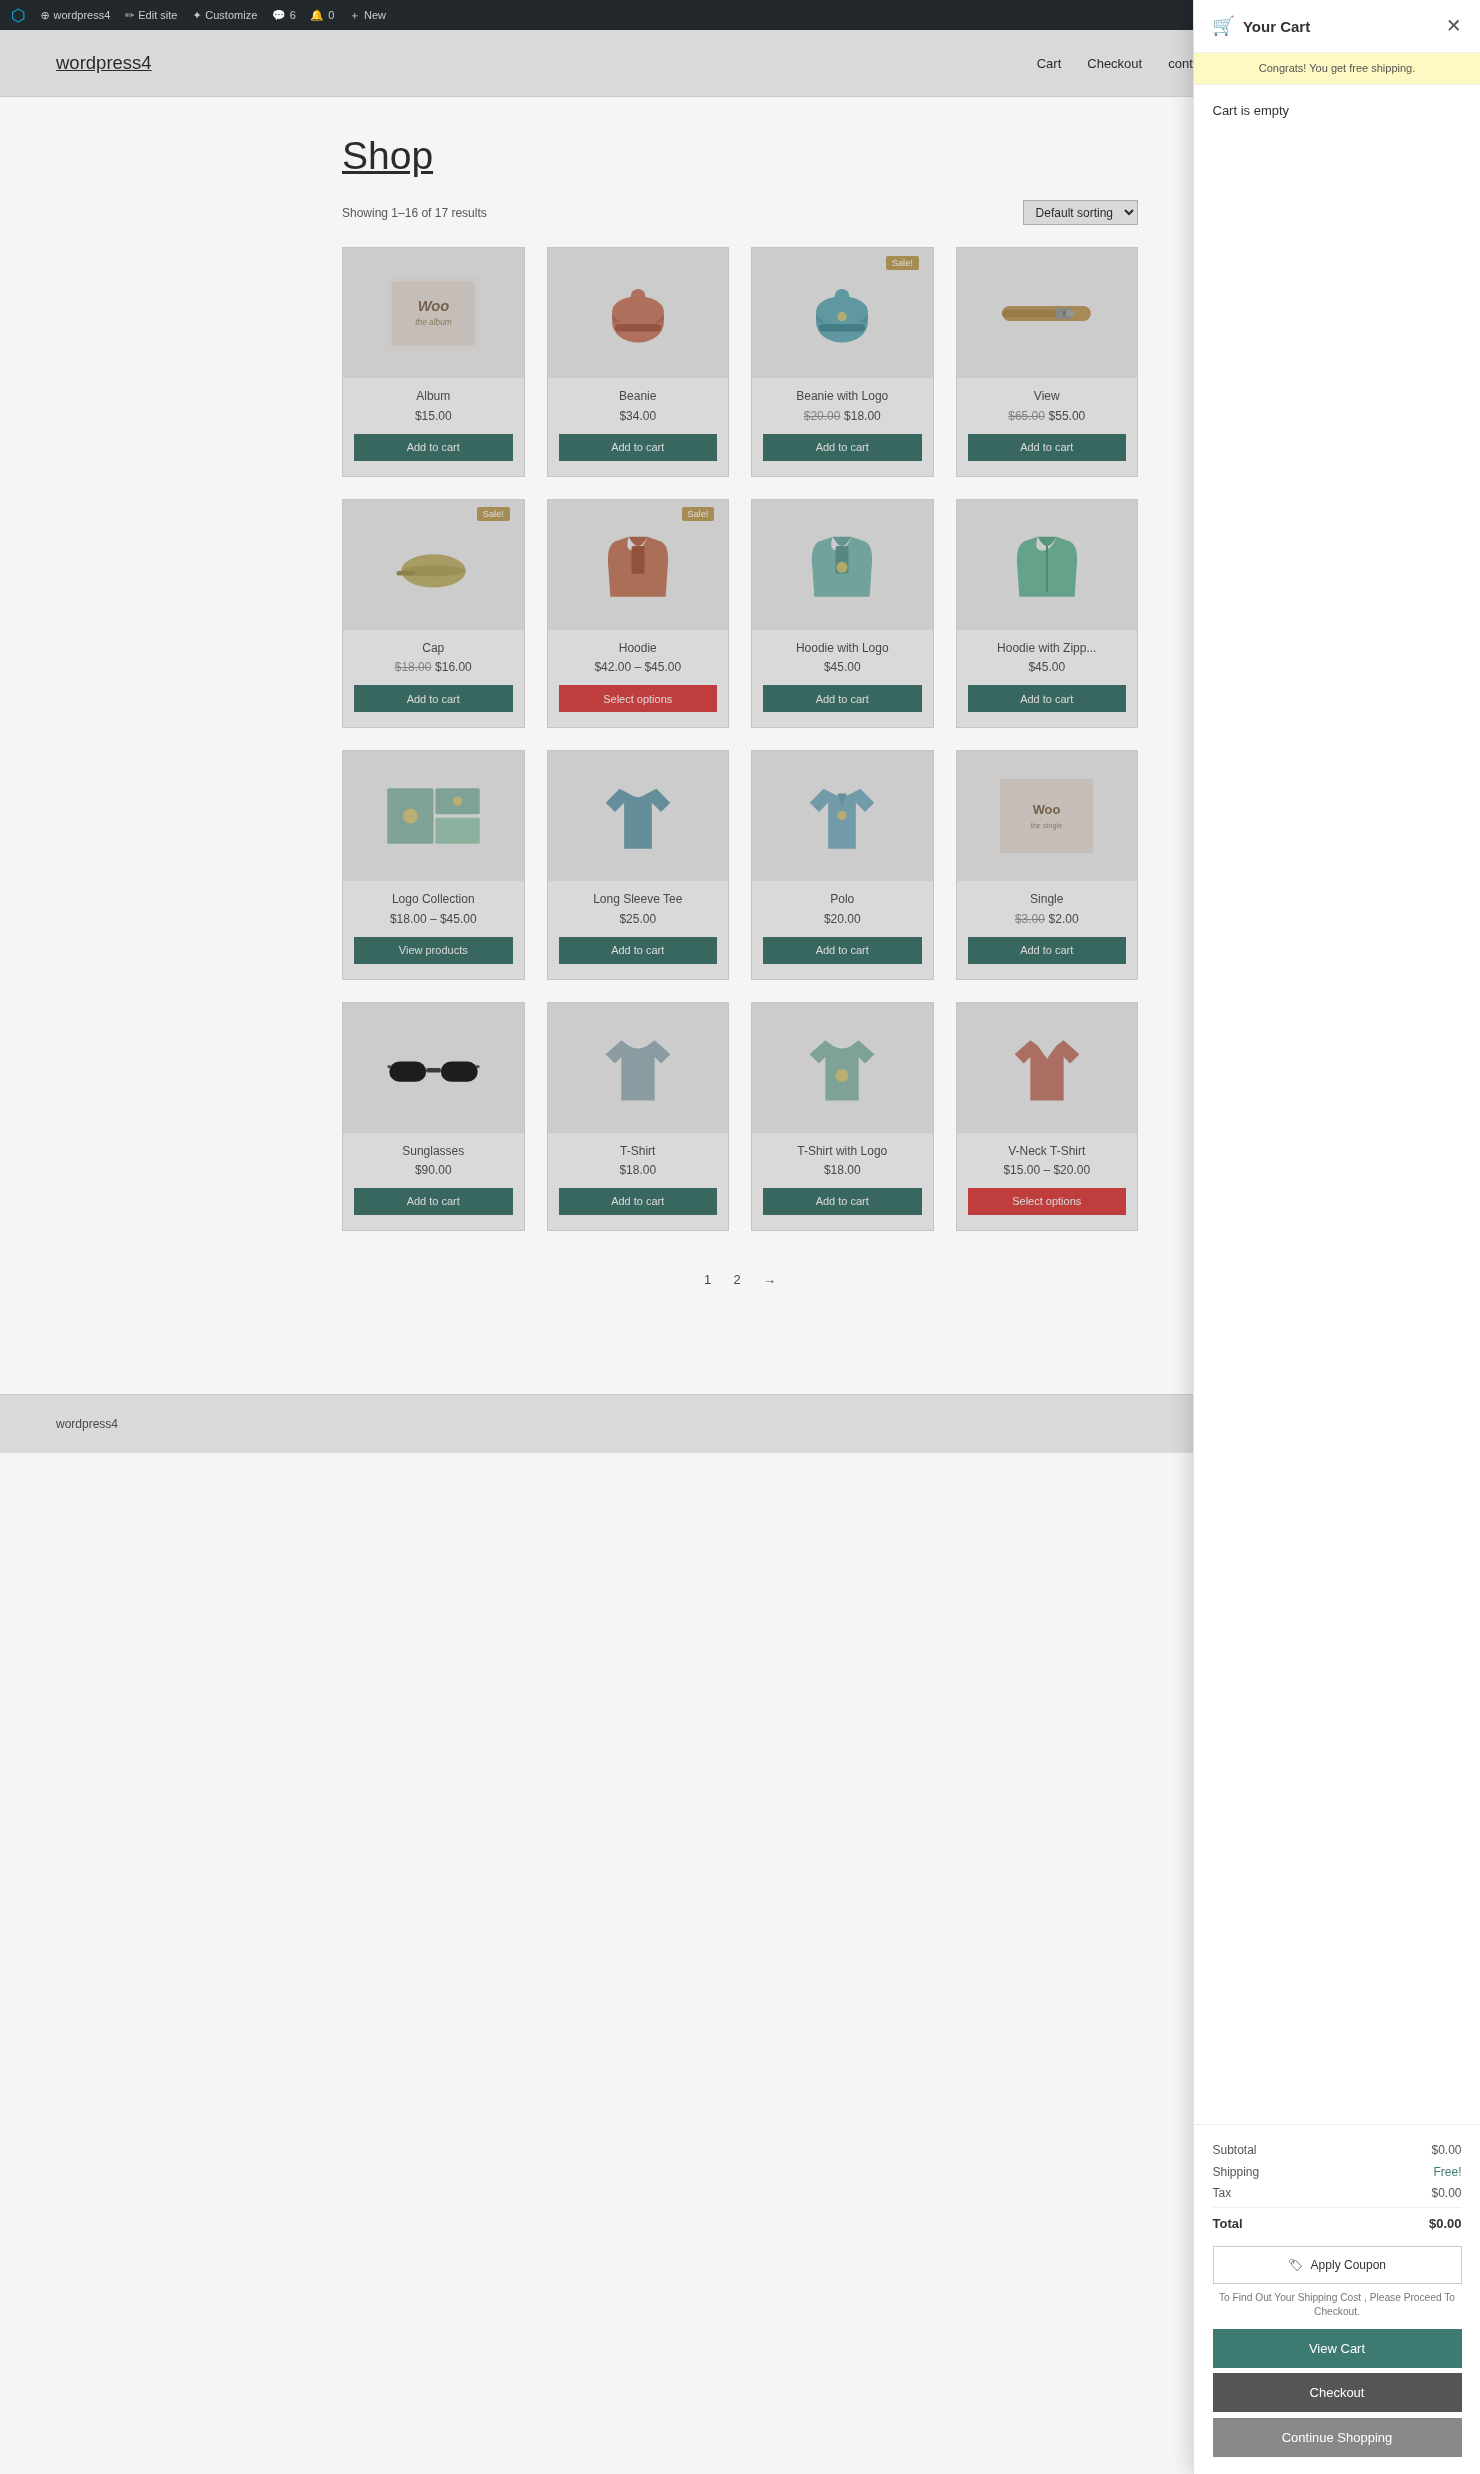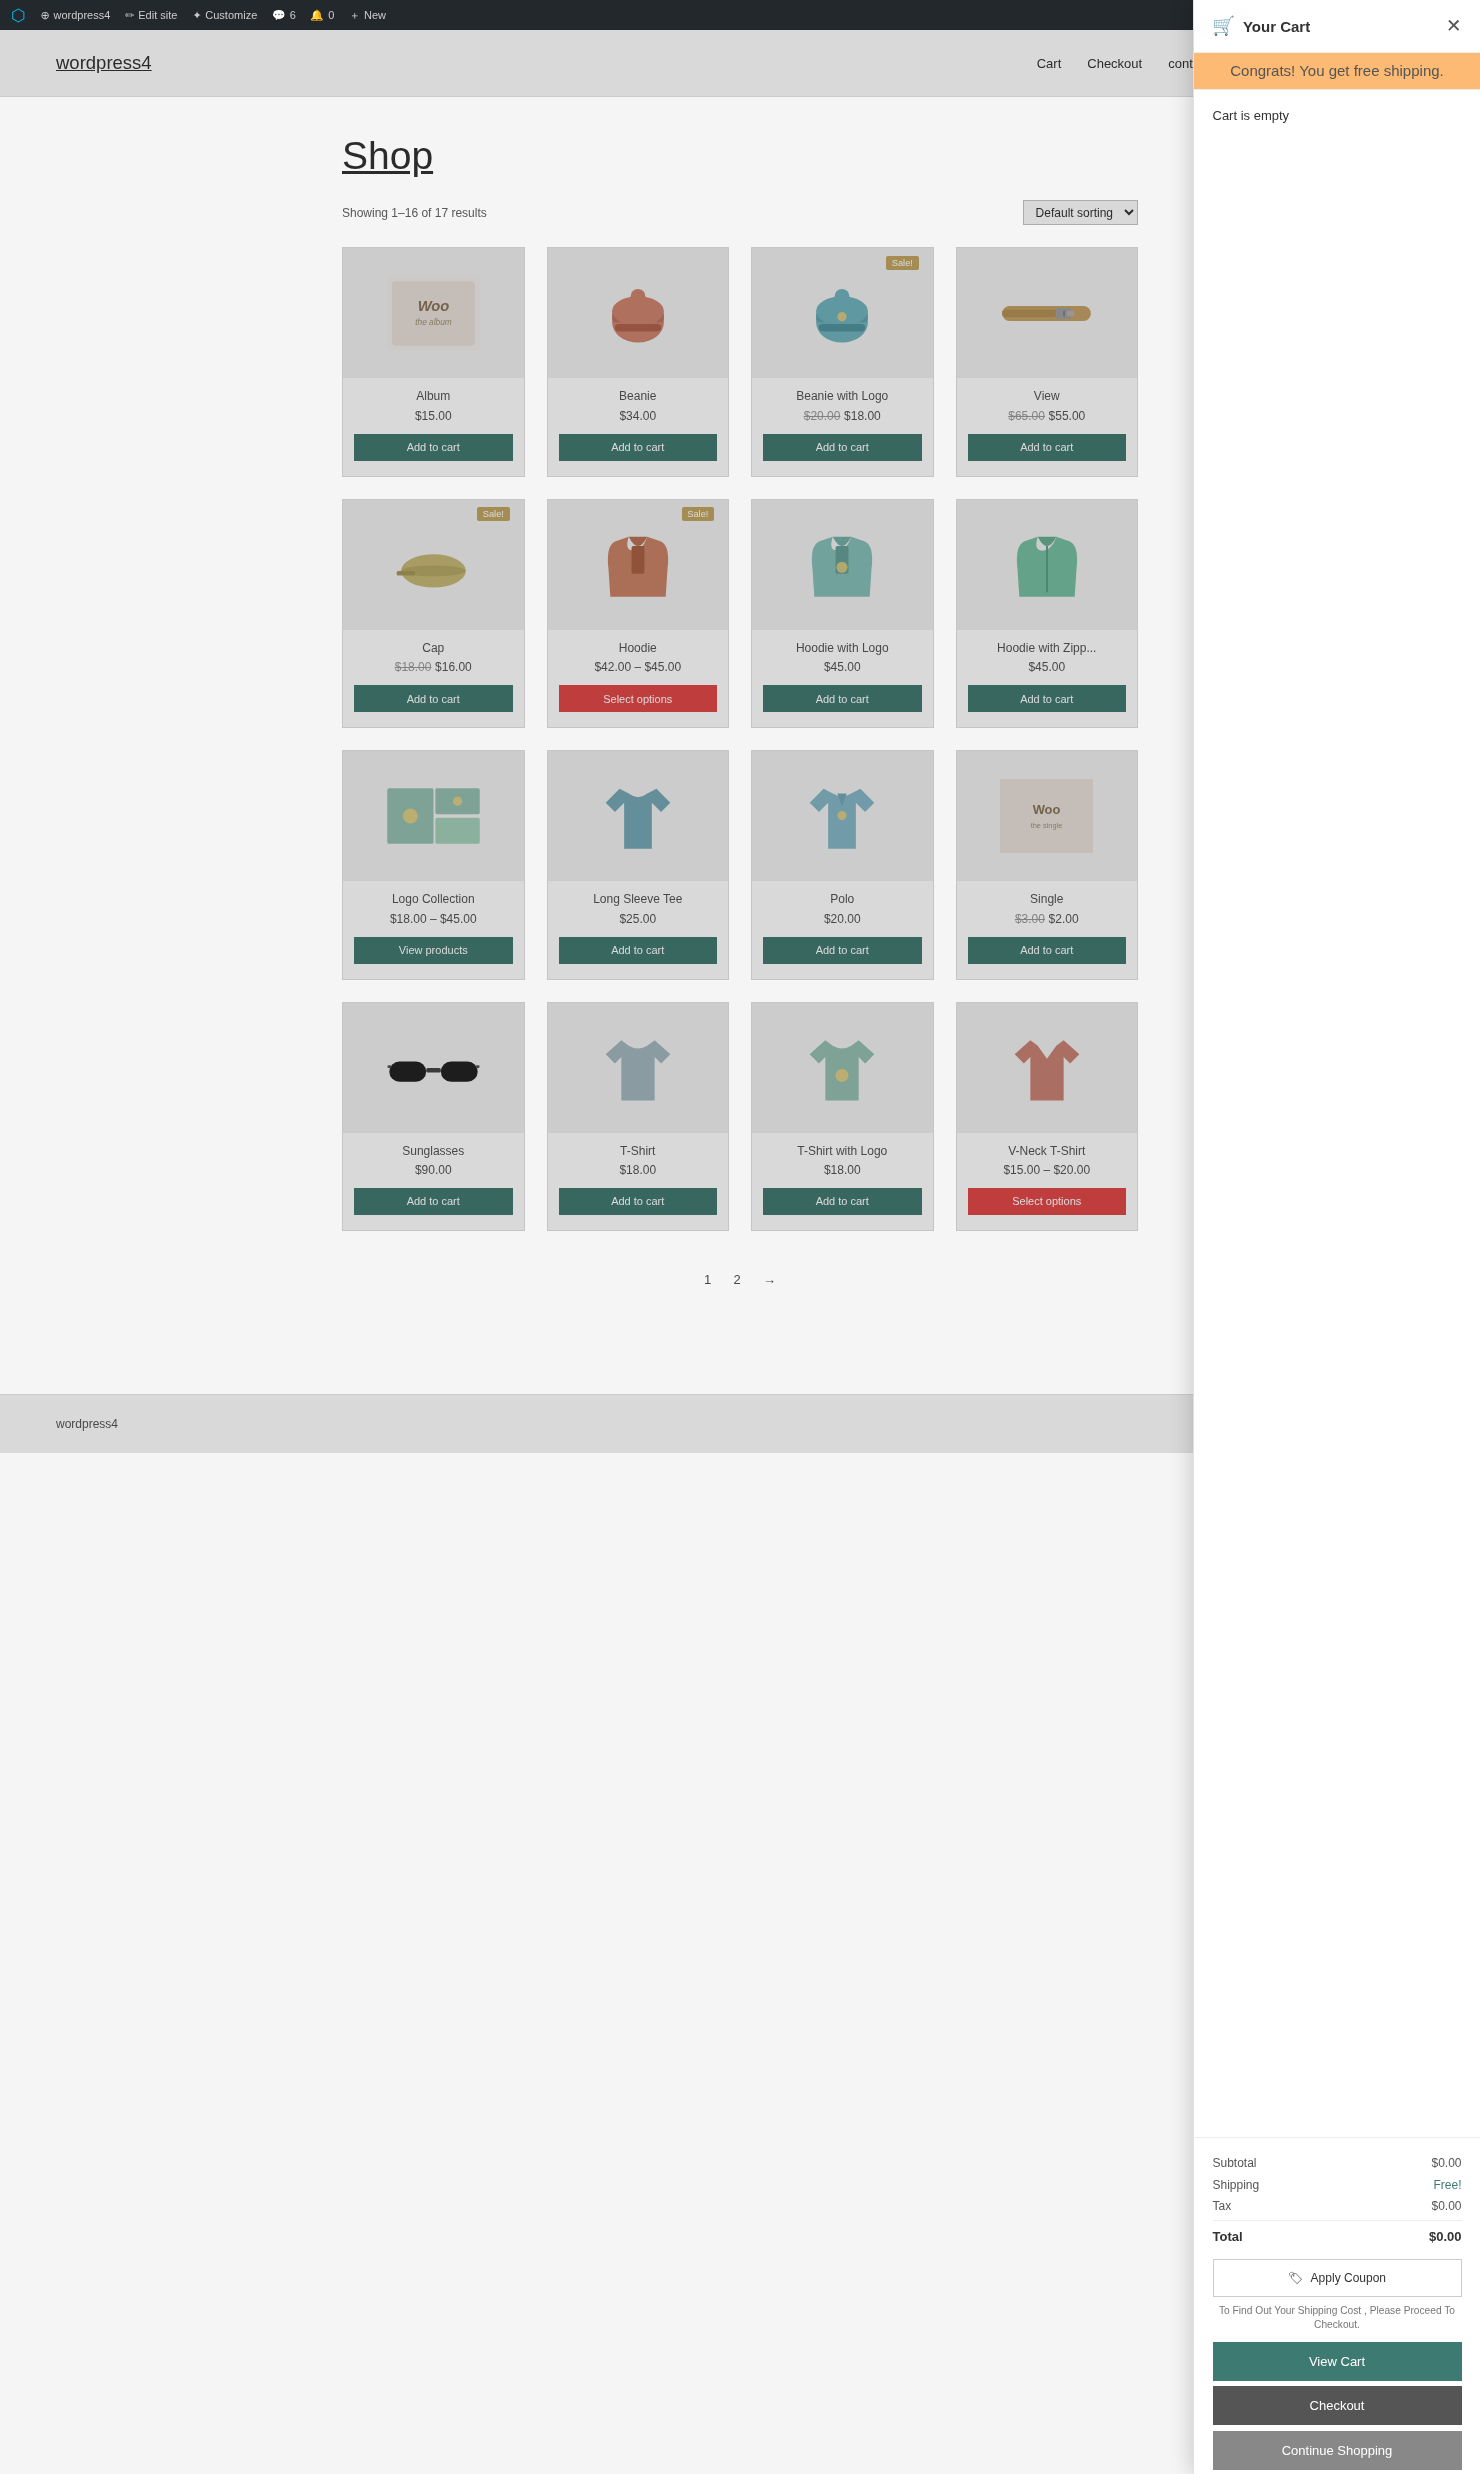--- a/index.html
+++ b/index.html
@@ -228,23 +228,23 @@
     }
     .cart-close {
       font-size: 18.5px;
       cursor: pointer;
       color: #555;
       background: none;
       border: none;
       line-height: 1;
     }
     .cart-free-shipping {
-      background: #fdba74;
+      background: #fef9c3;
       padding: 9.3px 18.5px;
-      font-size: 15px;
+      font-size: 11px;
       color: #555;
       text-align: center;
       border-bottom: 0.9px solid #eee;
     }
     .cart-empty-area {
       flex: 1;
       display: flex;
       align-items: flex-start;
       padding: 18.5px;
     }
@@ -320,21 +320,21 @@
       font-weight: 500;
     }
     .btn-continue-shopping {
       width: 100%;
       padding: 12px;
       background: #888;
       color: #fff;
       border: none;
       font-size: 13px;
       cursor: pointer;
-      margin-bottom: 4px;
+      margin-bottom: 17px;
       font-weight: 500;
     }
 
     
     .woo-logo-box {
       width: 93px; height: 74px;
       background: #f0ece8;
       display: flex; align-items: center; justify-content: center;
       font-size: 12px; color: #b0a090; font-style: italic;
     }

